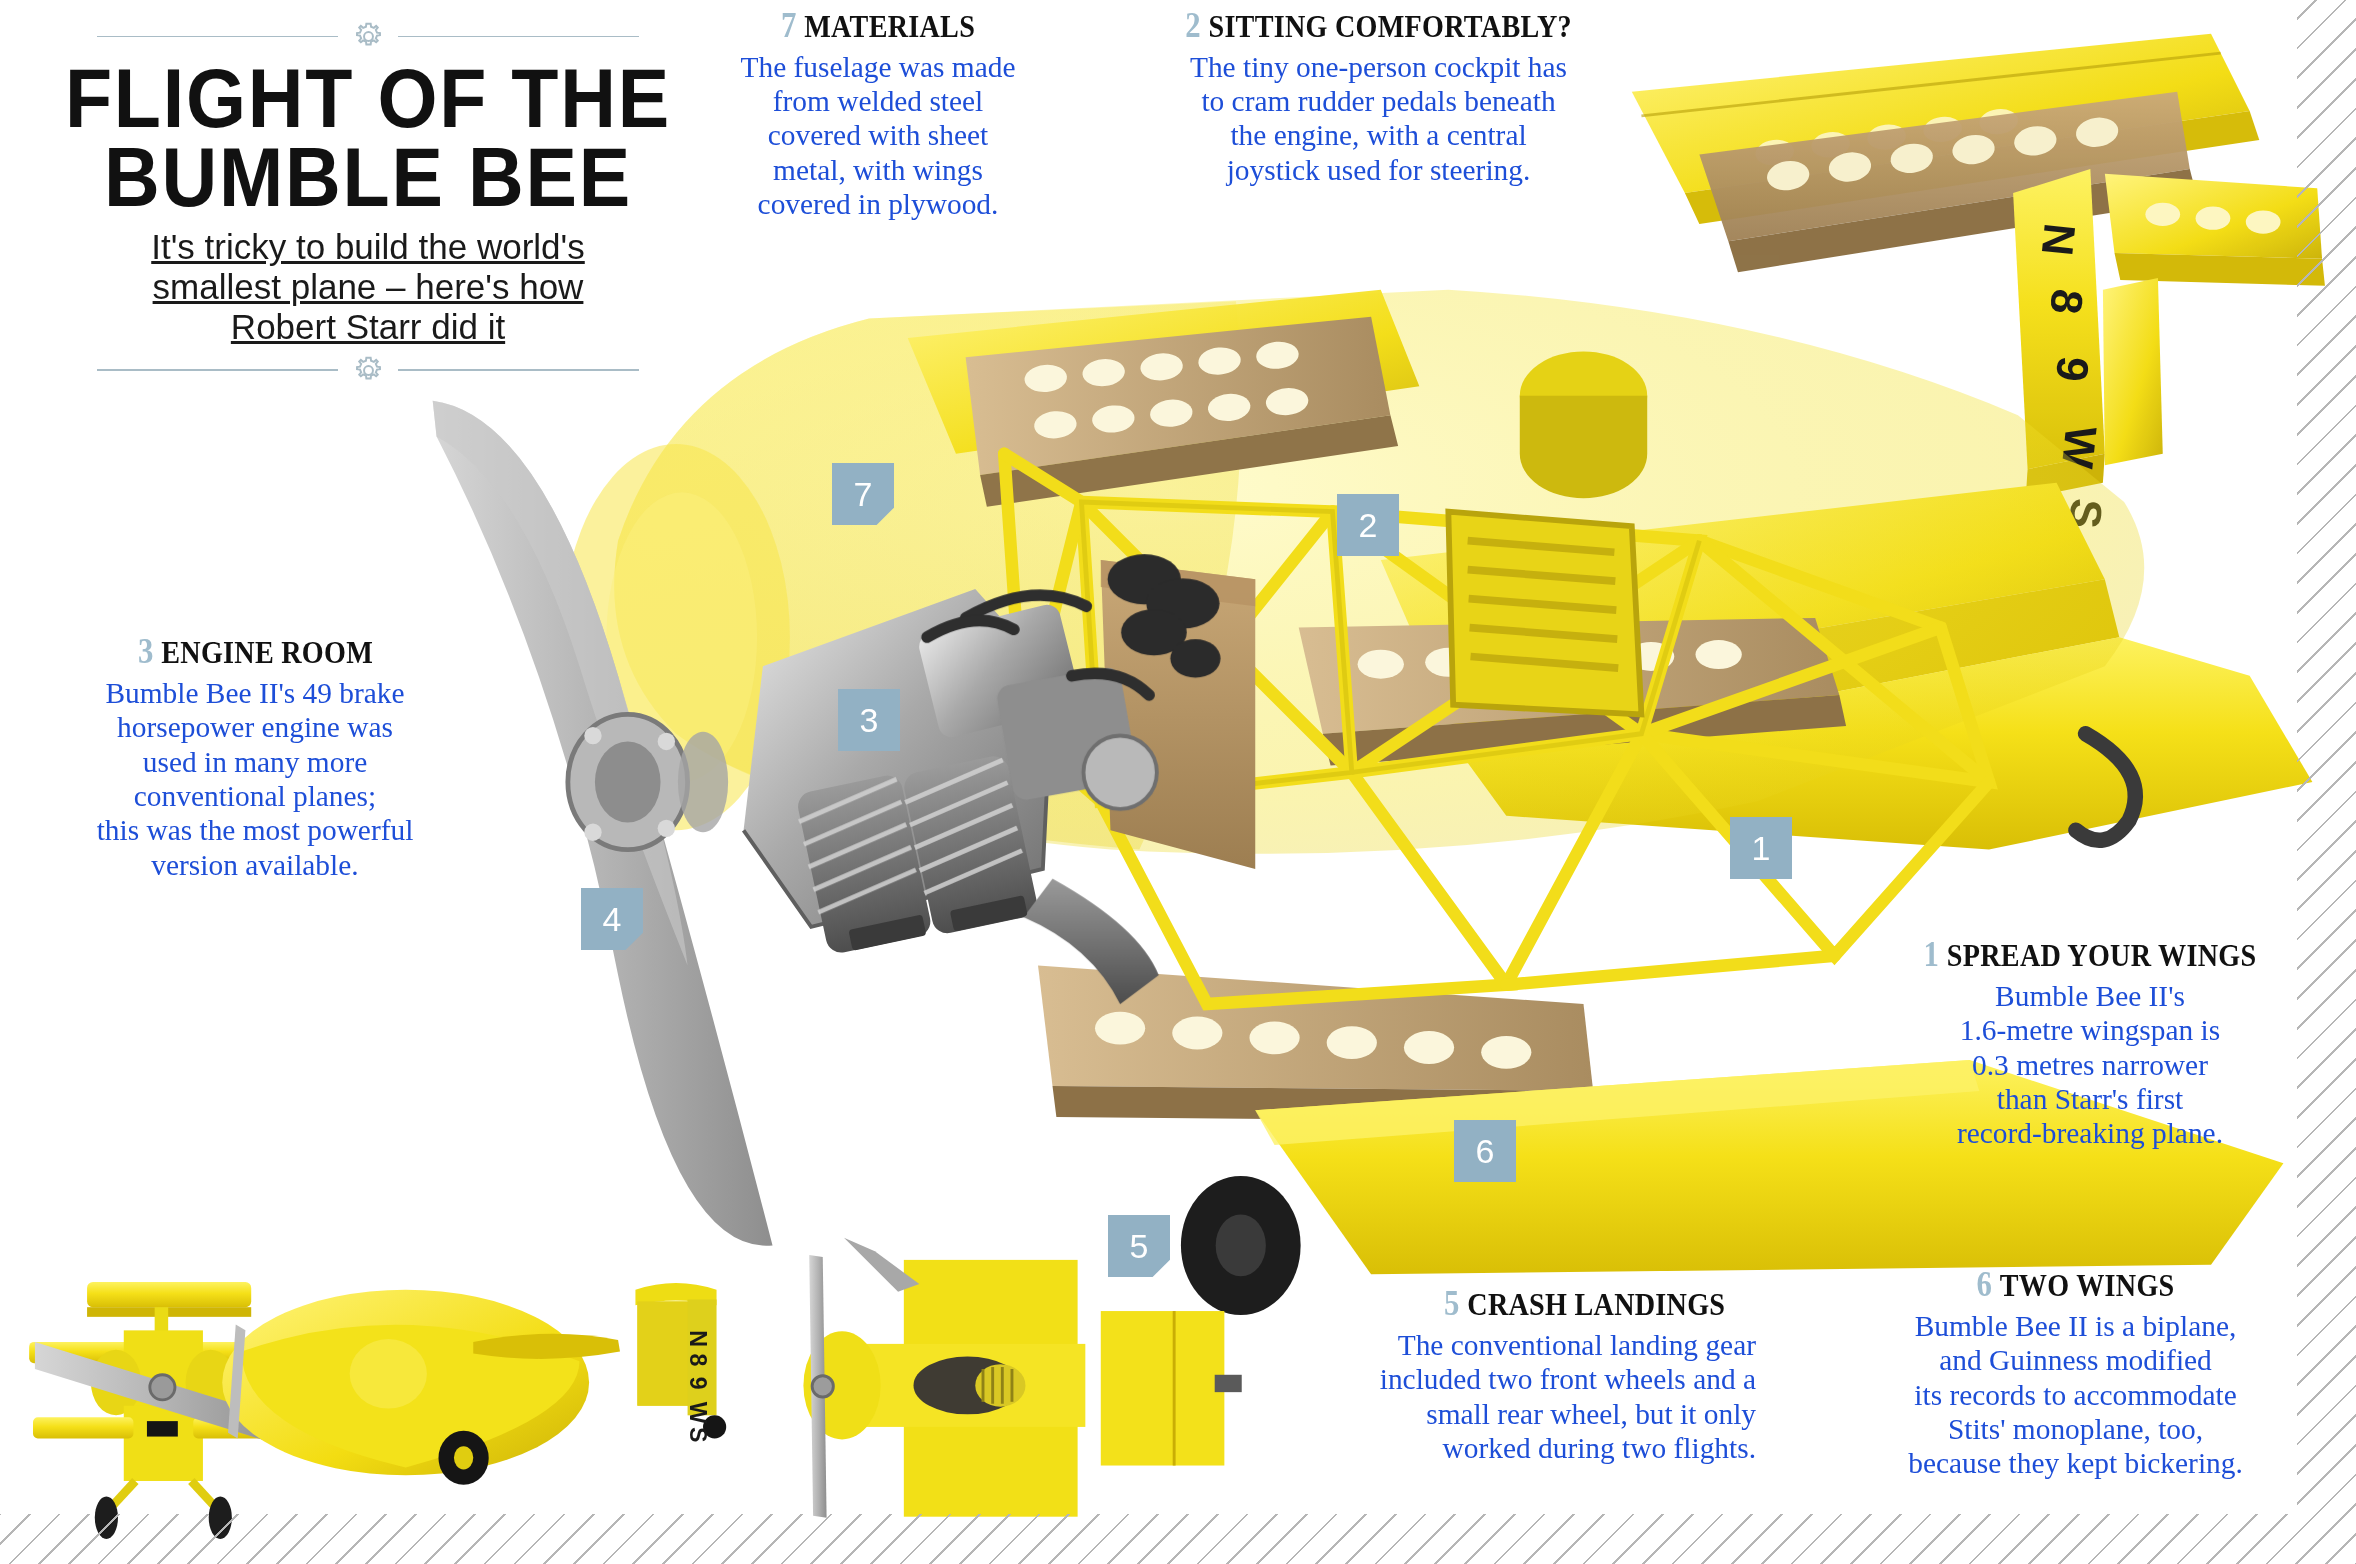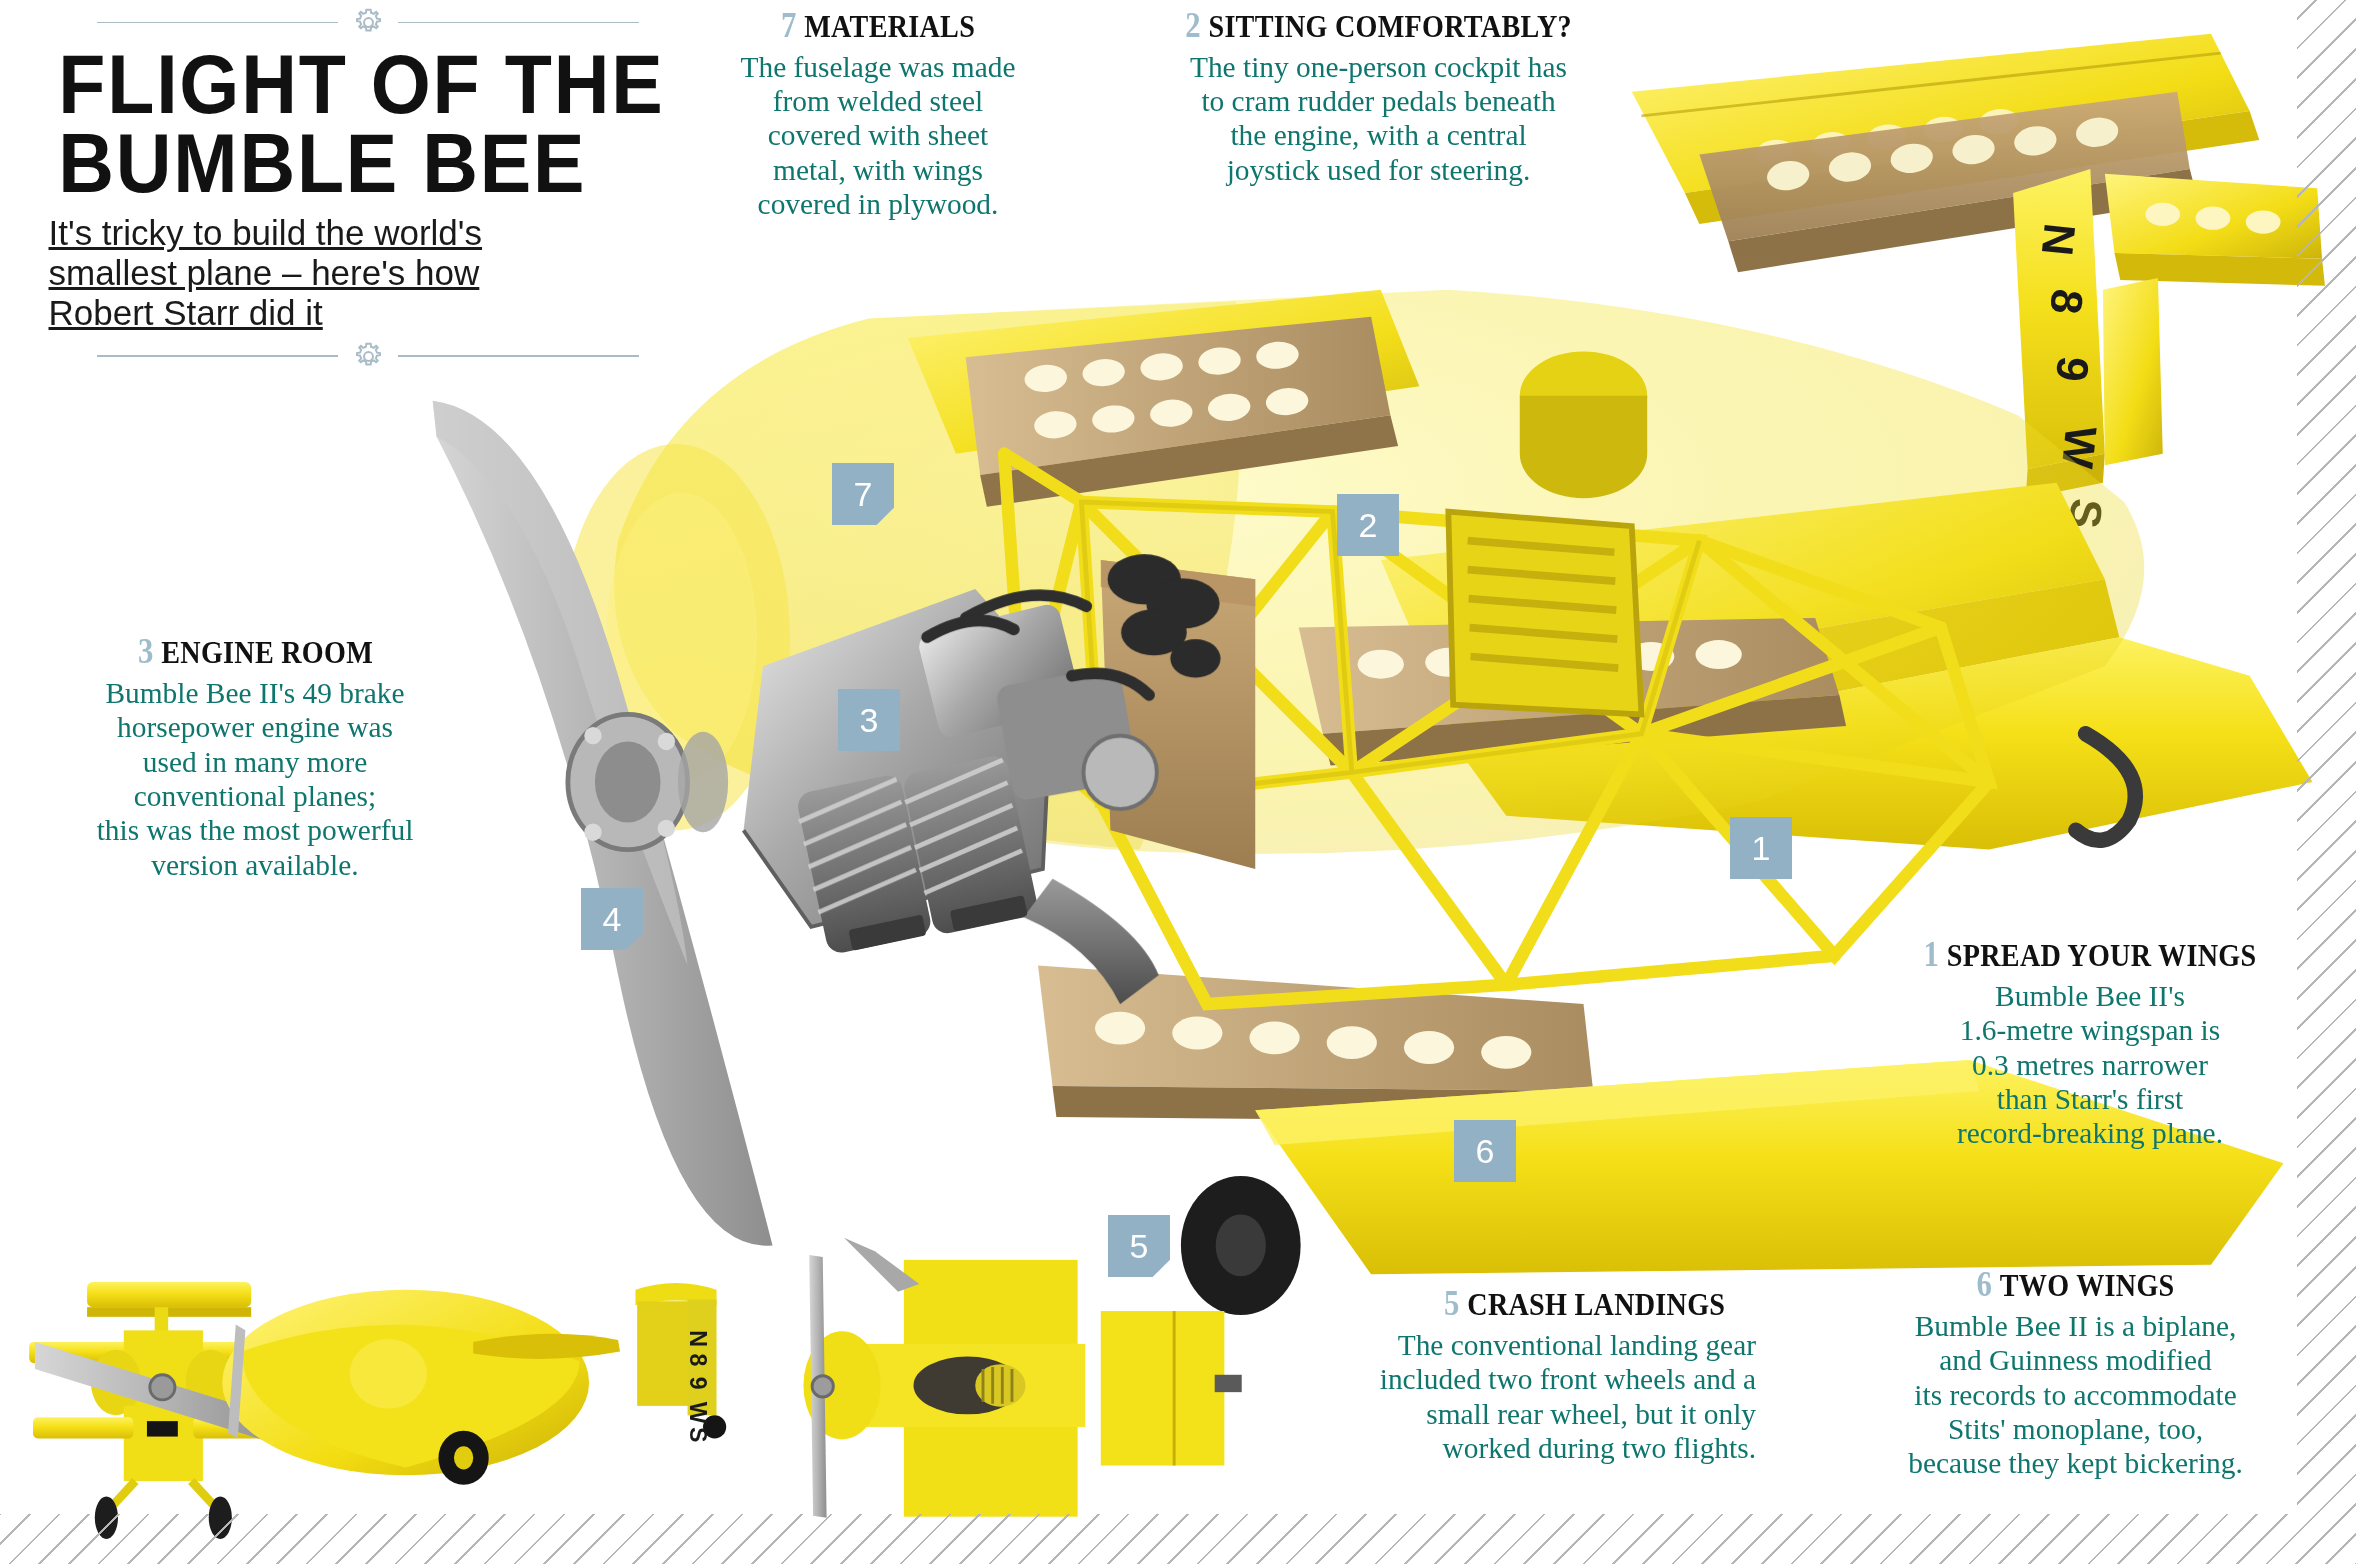--- a/index.html
+++ b/index.html
@@ -18,21 +18,21 @@
     background-image:repeating-linear-gradient(
         -45deg,
         #b6b6b6 0px, #b6b6b6 1.9px,
         rgba(255,255,255,0) 1.9px, rgba(255,255,255,0) 21px);
     pointer-events:none;
   }
   .hatch-right{right:0;top:0;width:60px;height:1564px;}
   .hatch-bottom{left:0;bottom:0;width:2357px;height:50px;}
 
   
-  .title-block{position:absolute;left:35px;top:3px;width:666px;text-align:left;}
+  .title-block{position:absolute;left:35px;top:17px;width:666px;text-align:center;}
   .rule-orn{display:flex;align-items:center;justify-content:center;gap:13.5px;height:39px;}
   .rule-orn .line{height:1.9px;background:#a9bcc6;flex:1 1 auto;max-width:241px;}
   .gear-icon{width:33px;height:33px;flex:0 0 auto;display:block;}
   .main-title{
     font-family:"Liberation Sans", sans-serif;
     font-weight:bold;
     font-size:83px;
     line-height:0.95;
     letter-spacing:1.9px;
     color:#111;
@@ -60,21 +60,21 @@
     color:#111;
     transform:scaleX(0.88);
     transform-origin:center;
     white-space:nowrap;
   }
   .callout h3 .num{color:#9fbccd;font-weight:bold;margin-right:8.7px;font-size:35px;}
   .callout p{
     margin:0;
     font-size:29.4px;
     line-height:1.17;
-    color:#0f766e;
+    color:#1d4ed8;
     white-space:pre-line;
   }
 
   .c7{left:714px; top:5.8px;  width:328px;}
   .c2{left:1137px;top:5.8px;  width:483px;}
   .c3{left:13.5px;  top:632px;width:483px;}
   .c4{left:44px;  top:1025px;width:502px;}
   .c1{left:1863px;top:935px; width:454px;}
   .c5{left:1244px;top:1284px;width:512px;text-align:right;}
   .c6{left:1834px;top:1265px;width:483px;}

